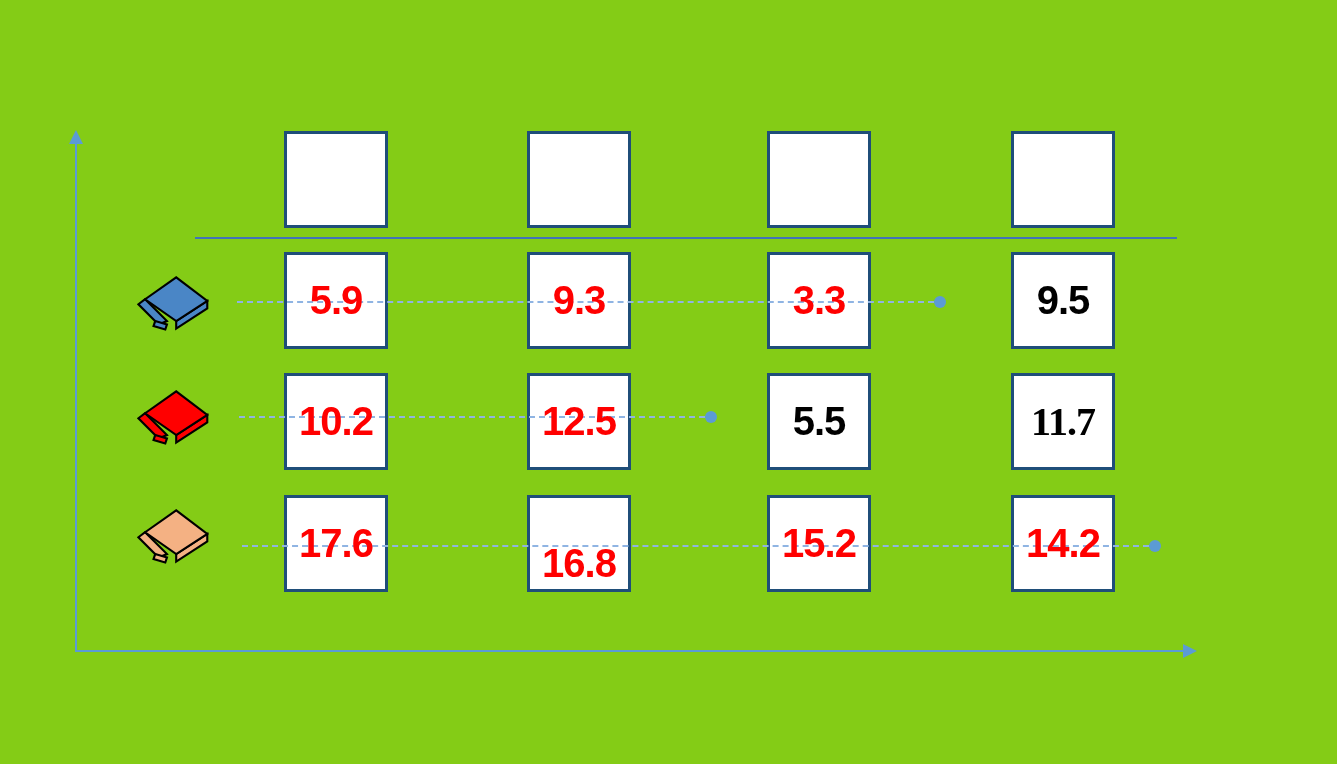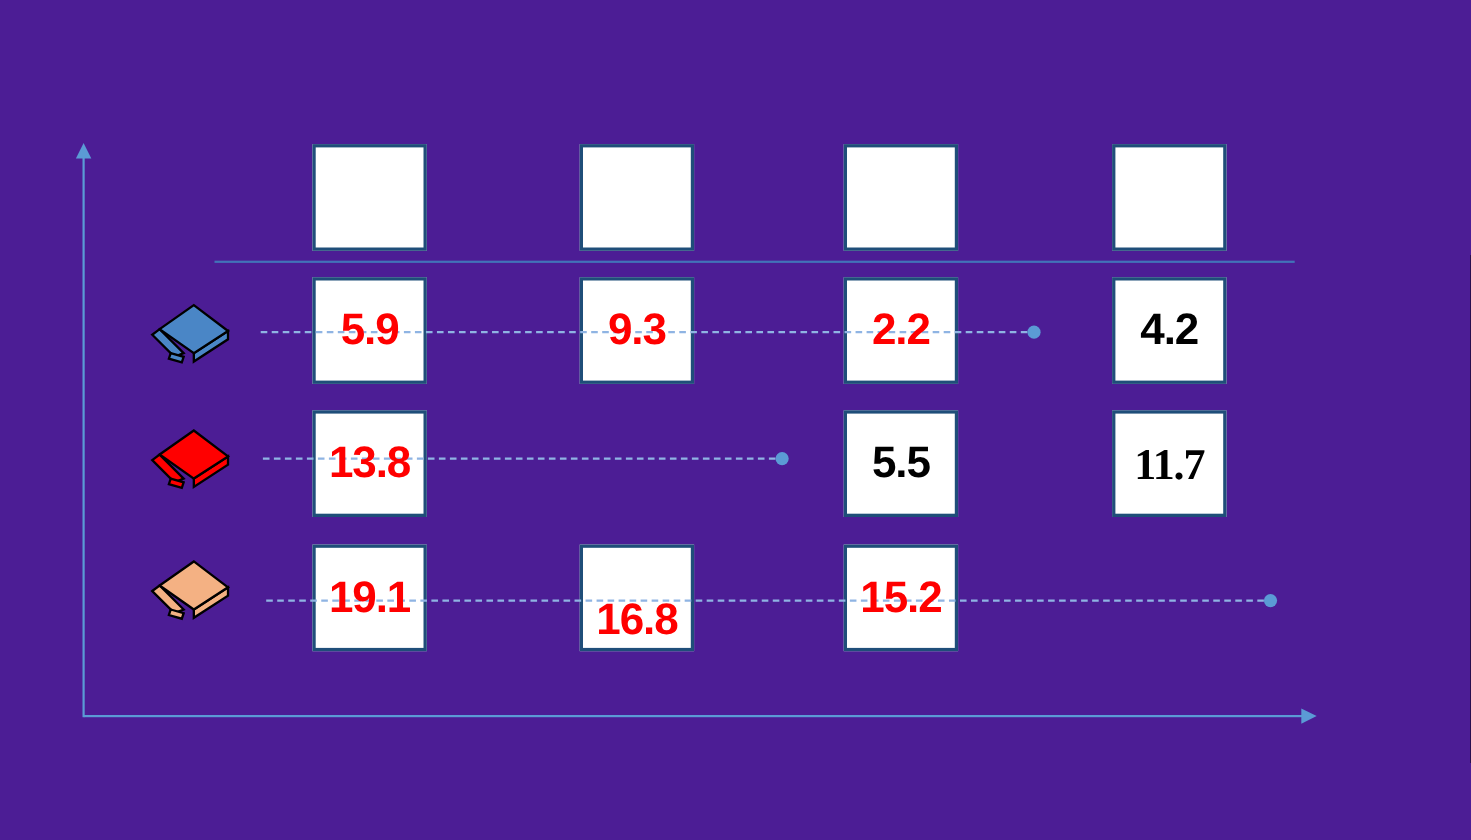--- a/index.html
+++ b/index.html
@@ -1,19 +1,19 @@
 <!DOCTYPE html>
 <html><head>
 <meta charset="utf-8">
 <style>
   html,body{margin:0;padding:0;background:#000;}
   .canvas{
     position:relative;
     width:1337px;height:764px;
-    background:#4c1d95;
+    background:#84cc16;
     overflow:hidden;
     font-family:"Liberation Sans","DejaVu Sans",sans-serif;
   }
   
   .y-axis-line{position:absolute;left:75px;top:141px;width:2px;height:511px;background:var(--axis);}
   .y-axis-head{position:absolute;left:69px;top:130px;width:0;height:0;
     border-left:7px solid transparent;border-right:7px solid transparent;border-bottom:14px solid var(--axis);}
   .x-axis-line{position:absolute;left:76px;top:650px;width:1108px;height:2px;background:var(--axis);}
   .x-axis-head{position:absolute;left:1183px;top:644px;width:0;height:0;
     border-top:7px solid transparent;border-bottom:7px solid transparent;border-left:14px solid var(--axis);}
@@ -78,55 +78,61 @@
       <polygon points="18,36 55,10 92,38 55,62" fill="currentColor" stroke="#000" stroke-width="2.5"></polygon>
     </svg>
   </div>
   <div class="box" style="left:284px;top:252px">
       <span class="val" style="color: rgb(255, 0, 0);">5.9</span>
     </div>
   <div class="box" style="left:527px;top:252px">
       <span class="val" style="color: rgb(255, 0, 0);">9.3</span>
     </div>
   <div class="box" style="left:767px;top:252px">
-      <span class="val" style="color: rgb(255, 0, 0);">2.2</span>
+      <span class="val" style="color: rgb(255, 0, 0);">3.3</span>
     </div>
   <div class="box" style="left:1011px;top:252px">
-      <span class="val" style="color: rgb(0, 0, 0);">4.2</span>
+      <span class="val" style="color: rgb(0, 0, 0);">9.5</span>
     </div>
 
   <div class="row-icon" style="left: 130px; top: 383px; color: rgb(255, 0, 0);">
     <svg viewBox="0 0 100 75" xmlns="http://www.w3.org/2000/svg">
       <polygon points="10,42 18,36 44,62 34,66" fill="currentColor" stroke="#000" stroke-width="2.5"></polygon>
       <polygon points="30,62 44,66 42,72 28,68" fill="currentColor" stroke="#000" stroke-width="2.5"></polygon>
       <polygon points="55,62 92,38 92,47 55,71" fill="currentColor" stroke="#000" stroke-width="2.5"></polygon>
       <polygon points="18,36 55,10 92,38 55,62" fill="currentColor" stroke="#000" stroke-width="2.5"></polygon>
     </svg>
   </div>
   <div class="box" style="left:284px;top:373px">
-      <span class="val" style="color: rgb(255, 0, 0);">13.8</span>
+      <span class="val" style="color: rgb(255, 0, 0);">10.2</span>
+    </div>
+  <div class="box" style="left:527px;top:373px">
+      <span class="val" style="color: rgb(255, 0, 0);">12.5</span>
     </div>
   <div class="box" style="left:767px;top:373px">
       <span class="val" style="color: rgb(0, 0, 0);">5.5</span>
     </div>
   <div class="box" style="left:1011px;top:373px">
       <span class="val" style="color: rgb(0, 0, 0); font-family: Liberation Serif, serif;">11.7</span>
     </div>
 
   <div class="row-icon" style="left: 130px; top: 502px; color: rgb(244, 177, 131);">
     <svg viewBox="0 0 100 75" xmlns="http://www.w3.org/2000/svg">
       <polygon points="10,42 18,36 44,62 34,66" fill="currentColor" stroke="#000" stroke-width="2.5"></polygon>
       <polygon points="30,62 44,66 42,72 28,68" fill="currentColor" stroke="#000" stroke-width="2.5"></polygon>
       <polygon points="55,62 92,38 92,47 55,71" fill="currentColor" stroke="#000" stroke-width="2.5"></polygon>
       <polygon points="18,36 55,10 92,38 55,62" fill="currentColor" stroke="#000" stroke-width="2.5"></polygon>
     </svg>
   </div>
   <div class="box" style="left:284px;top:495px">
-      <span class="val" style="color: rgb(255, 0, 0);">19.1</span>
+      <span class="val" style="color: rgb(255, 0, 0);">17.6</span>
     </div>
   <div class="box" style="left:527px;top:495px">
       <span class="val" style="color: rgb(255, 0, 0); margin-top: 40px;">16.8</span>
     </div>
   <div class="box" style="left:767px;top:495px">
       <span class="val" style="color: rgb(255, 0, 0);">15.2</span>
     </div>
+  <div class="box" style="left:1011px;top:495px">
+      <span class="val" style="color: rgb(255, 0, 0);">14.2</span>
+    </div>
 
 </div>
 
 </body></html>

